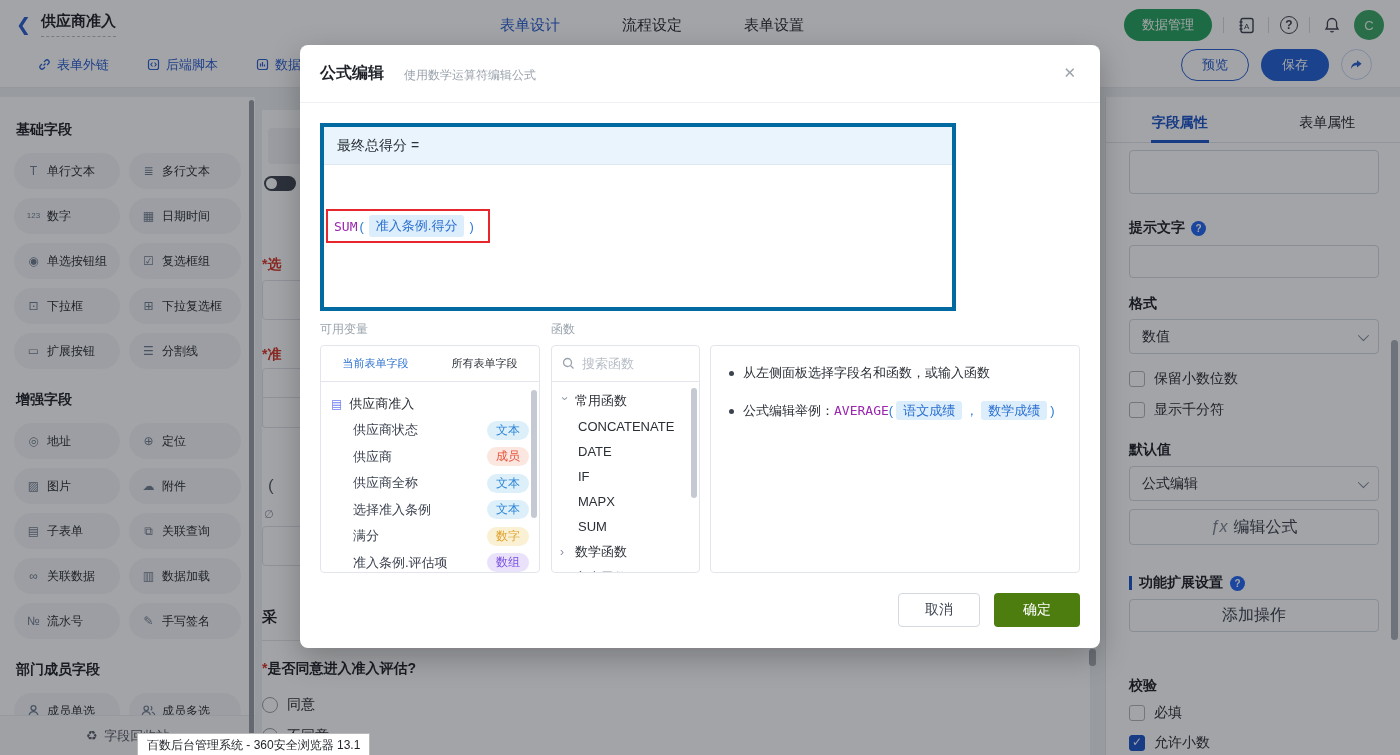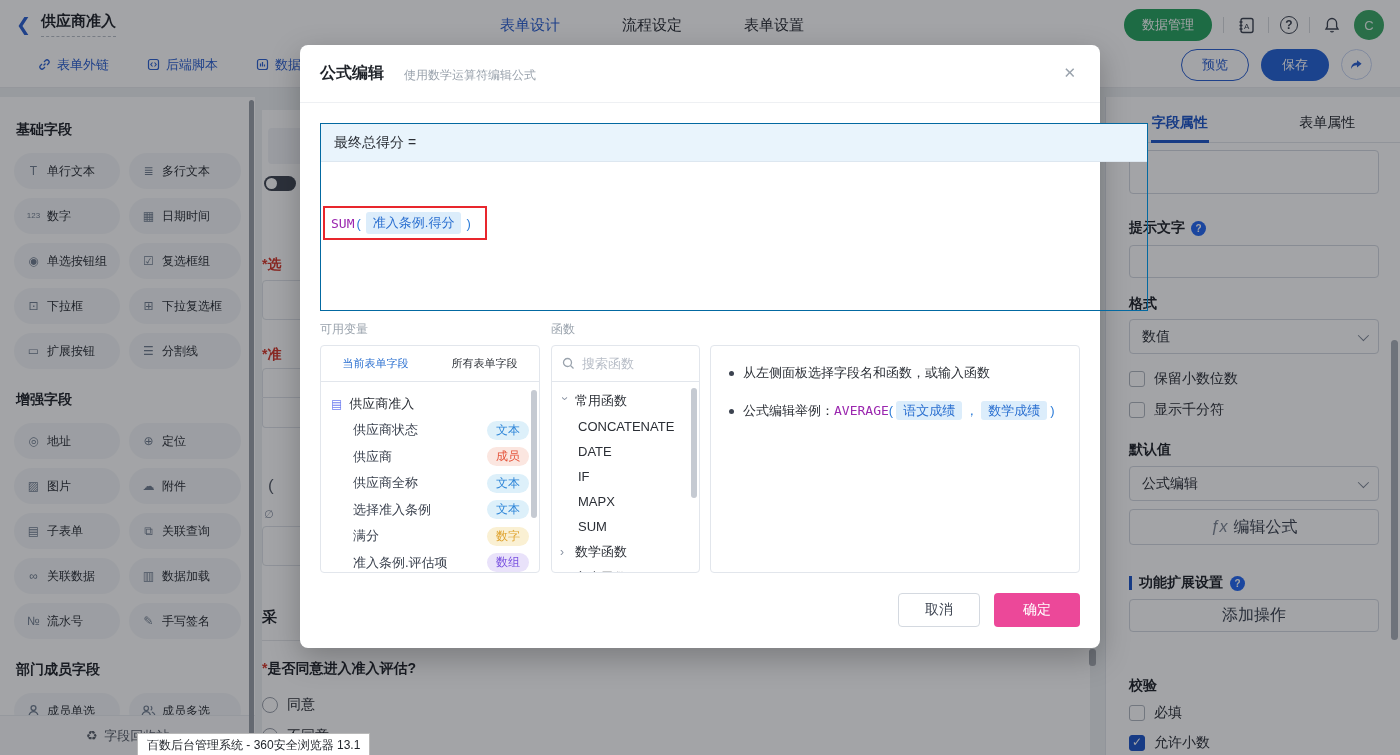--- a/index.html
+++ b/index.html
@@ -79,21 +79,21 @@
 
   
   #overlay { position:absolute; inset:0; background:rgba(13,17,23,0.38); z-index:5; }
 
   
   .modal { position:absolute; left:300px; top:45px; width:800px; height:603px; background:#fff; border-radius:8px; box-shadow:0 10px 30px rgba(0,0,0,0.25); z-index:10; }
   .m-head { position:absolute; left:0; top:0; width:800px; height:58px; border-bottom:1px solid #eef0f3; }
   .m-title { position:absolute; left:20px; top:18px; font-size:16px; font-weight:bold; color:#1f2329; }
   .m-sub { position:absolute; left:104px; top:22px; font-size:12px; color:#9aa3ad; }
   .m-close { position:absolute; right:24px; top:19px; font-size:15px; color:#9aa3ad; cursor:pointer; }
-  .fx-box { position:absolute; left:20px; top:78px; width:828px; height:188px; border:1px solid #0369a1; }
+  .fx-box { position:absolute; left:20px; top:78px; width:636px; height:188px; border:4px solid #0369a1; }
   .fx-strip { height:38px; background:#e9f4fc; border-bottom:1px solid #dde7f0; font-size:14px; color:#2b2f36; display:flex; align-items:center; padding-left:13px; }
   .fx-line { position:absolute; left:2px; top:44px; border:2px solid #e8262d; padding:4px 14px 4px 6px; display:inline-flex; align-items:center; gap:2px; }
   .code-fn { font-family:"DejaVu Sans Mono","Liberation Mono",monospace; font-size:13px; color:#9b27af; }
   .code-paren { font-size:13px; color:#2a7bd8; }
   .chip { background:#dcedfb; color:#2a6fd0; font-size:13px; border-radius:3px; padding:2px 7px; margin:0 3px; white-space:nowrap; }
   .pane-label { position:absolute; top:276px; font-size:12px; color:#9aa3ad; }
   .pane { position:absolute; top:300px; height:228px; border:1px solid #e2e6ec; border-radius:4px; background:#fff; overflow:hidden; }
   .v-tabs { height:36px; display:flex; border-bottom:1px solid #e2e6ec; }
   .v-tab { flex:1; text-align:center; font-size:11px; padding-top:10px; color:#2b2f36; cursor:pointer; }
   .v-tab.active { color:#2a6fd0; }
@@ -114,21 +114,21 @@
   .fn-row { display:flex; align-items:center; gap:6px; height:26px; padding-left:8px; font-size:13px; color:#2b2f36; cursor:pointer; }
   .fn-item { padding-left:26px; height:25px; display:flex; align-items:center; font-size:13px; color:#2b2f36; cursor:pointer; }
   .caret { color:#8a93a3; font-size:12px; display:inline-block; width:9px; }
   .caret.down { transform:rotate(90deg); }
   .f-scroll { position:absolute; right:2px; top:42px; width:6px; height:110px; background:#c5cad2; border-radius:3px; }
   .help-pane { padding:16px 18px; }
   .help-li { display:flex; gap:9px; font-size:13px; color:#2b2f36; margin-bottom:16px; line-height:22px; }
   .bullet { width:5px; height:5px; border-radius:50%; background:#3c4350; margin-top:9px; flex:none; }
   .m-foot { position:absolute; right:20px; top:548px; display:flex; gap:14px; }
   .btn-cancel { width:82px; height:34px; border:1px solid #d4d9e0; border-radius:4px; background:#fff; font-size:14px; color:#3c4350; }
-  .btn-ok { width:86px; height:34px; border:none; border-radius:4px; background:#ec4899; font-size:14px; color:#fff; }
+  .btn-ok { width:86px; height:34px; border:none; border-radius:4px; background:#4d7c0f; font-size:14px; color:#fff; }
 
   .tooltip { position:absolute; left:137px; top:733px; z-index:12; background:#fff; border:1px solid #b9b9b9; font-size:12px; color:#1f2329; padding:3px 9px; white-space:nowrap; }
 </style>
 </head>
 <body>
 
 <div id="base">
 
   <div class="navbar">
     <div class="back-group">

